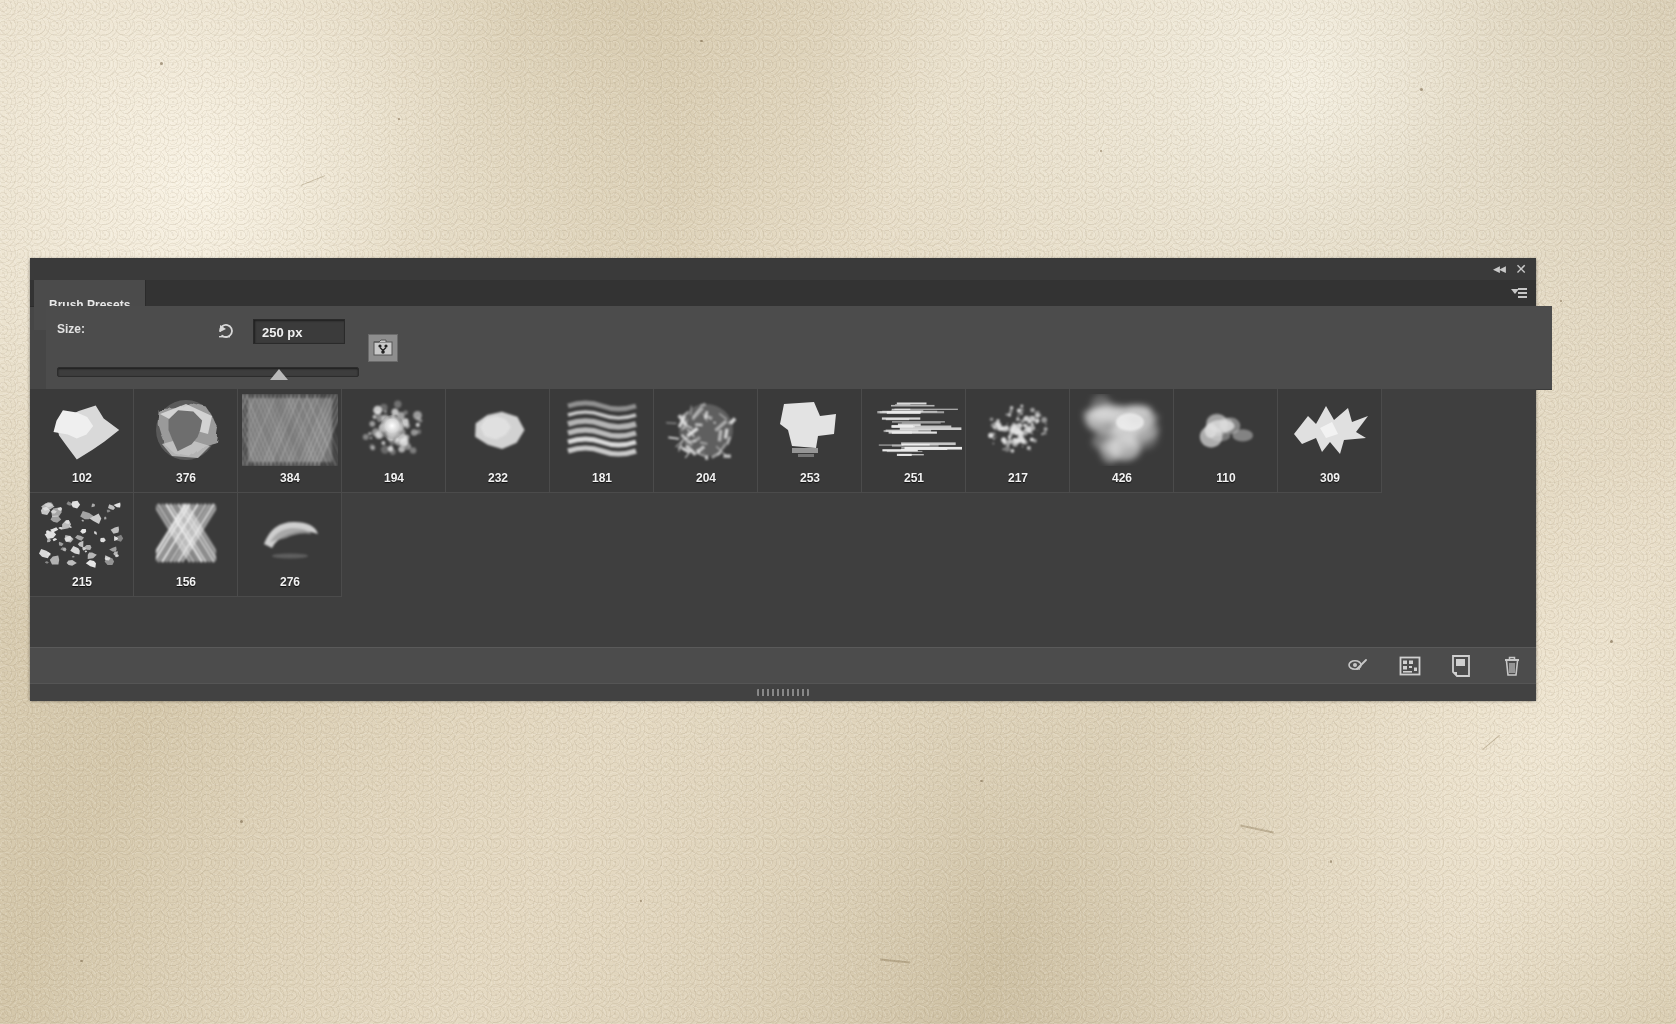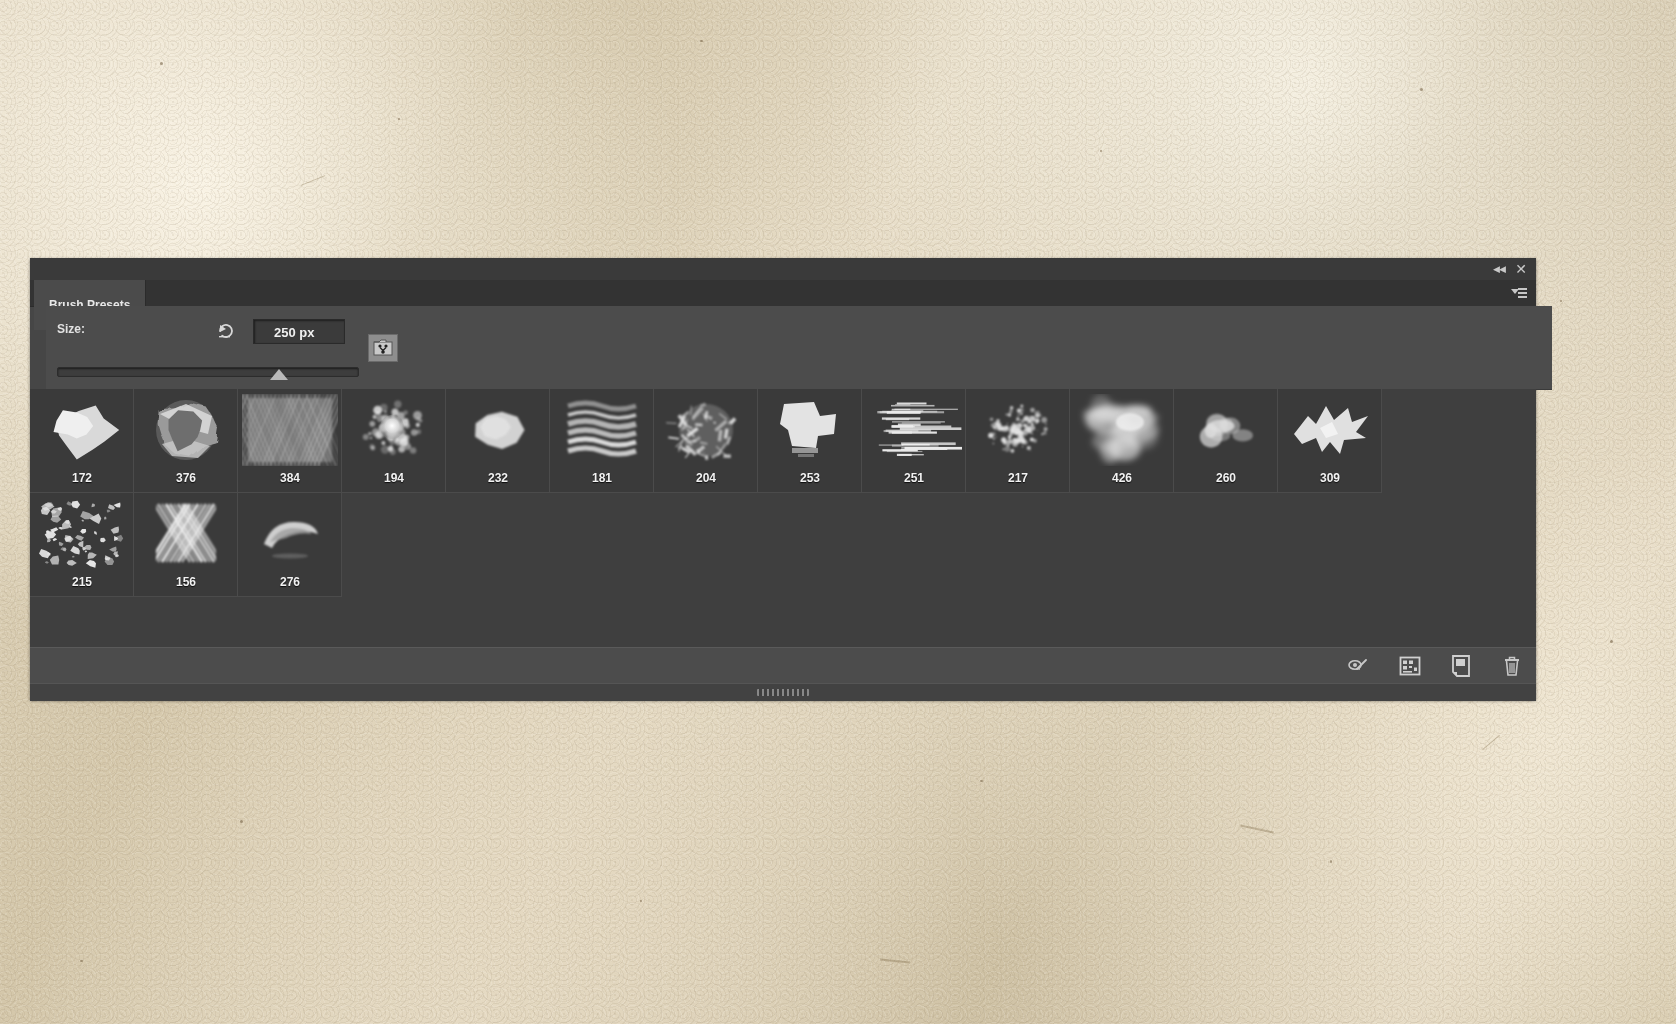--- a/index.html
+++ b/index.html
@@ -93,21 +93,21 @@
   #size-reset{
     position:absolute;left:168px;top:12px;width:24px;height:24px;
     display:flex;align-items:center;justify-content:center;cursor:pointer;
   }
   #size-input{
     position:absolute;left:207px;top:13px;width:92px;height:25px;
     background:#3b3b3b;
     border:1px solid #2a2a2a;
     box-shadow:inset 1px 1px 2px rgba(0,0,0,.5);
     color:#f0f0f0;font-size:13px;font-weight:bold;
-    padding:0 20px;line-height:25px;
+    padding:0 8px;line-height:25px;
     box-sizing:border-box;
     cursor:text;
   }
   #brush-tip-btn{
     position:absolute;left:322px;top:28px;width:28px;height:26px;
     background:#8e8e8e;
     border:1px solid #6b6b6b;
     display:flex;align-items:center;justify-content:center;
     cursor:pointer;
   }
@@ -284,21 +284,21 @@
     <radialGradient id="g3" cx="50%" cy="45%">
       <stop offset="0%" stop-color="#ffffff"></stop>
       <stop offset="55%" stop-color="#d7d7d7"></stop>
       <stop offset="100%" stop-color="#8e8e8e" stop-opacity="0.25"></stop>
     </radialGradient>
               </defs>
               <path d="M85.2 36.0 L70.2 47.7 L58.9 55.6 L42.8 65.4 L32.0 51.1 L25.1 41.5 L22.0 29.7 L33.6 22.4 L44.7 17.0 L61.7 11.4 L69.7 24.5 Z" fill="#d9d9d9"></path>
             <path d="M59.2 32.0 L52.5 40.6 L42.7 44.4 L33.9 40.6 L19.5 38.1 L22.5 26.8 L28.9 16.3 L42.9 18.4 L53.2 22.9 Z" fill="#efefef"></path>
             </svg>
           </div>
-          <div class="brush-num">172</div>
+          <div class="brush-num">102</div>
         </div>
         <div class="brush-cell" title="376">
           <div class="brush-thumb">
             <svg width="96" height="72" viewBox="0 0 96 72">
               <defs>
     <filter id="b4">
                   <feGaussianBlur stdDeviation="1.1"></feGaussianBlur>
                 </filter>
     <filter id="bb4">
                   <feGaussianBlur stdDeviation="3.2"></feGaussianBlur>
@@ -961,21 +961,21 @@
                 <ellipse cx="52.7" cy="31.9" rx="9.6" ry="8.4" fill="#dedede" opacity="0.45"></ellipse>
                 <ellipse cx="38.8" cy="28.2" rx="10.5" ry="8.8" fill="#dedede" opacity="0.39"></ellipse>
                 <ellipse cx="39.2" cy="31.4" rx="11.1" ry="10.8" fill="#dedede" opacity="0.42"></ellipse>
                 <ellipse cx="47.9" cy="30.5" rx="7.0" ry="7.1" fill="#dedede" opacity="0.39"></ellipse>
                 <ellipse cx="42.1" cy="41.9" rx="10.2" ry="5.5" fill="#dedede" opacity="0.38"></ellipse>
                 <ellipse cx="43.5" cy="32.1" rx="13.1" ry="6.4" fill="#dedede" opacity="0.77"></ellipse>
                 <ellipse cx="64.7" cy="41.4" rx="10.3" ry="6.2" fill="#dedede" opacity="0.44"></ellipse>
               </g>
             </svg>
           </div>
-          <div class="brush-num">260</div>
+          <div class="brush-num">110</div>
         </div>
         <div class="brush-cell" title="166">
           <div class="brush-thumb">
             <svg width="96" height="72" viewBox="0 0 96 72">
               <defs>
     <filter id="b15">
                   <feGaussianBlur stdDeviation="1.1"></feGaussianBlur>
                 </filter>
     <filter id="bb15">
                   <feGaussianBlur stdDeviation="3.2"></feGaussianBlur>

